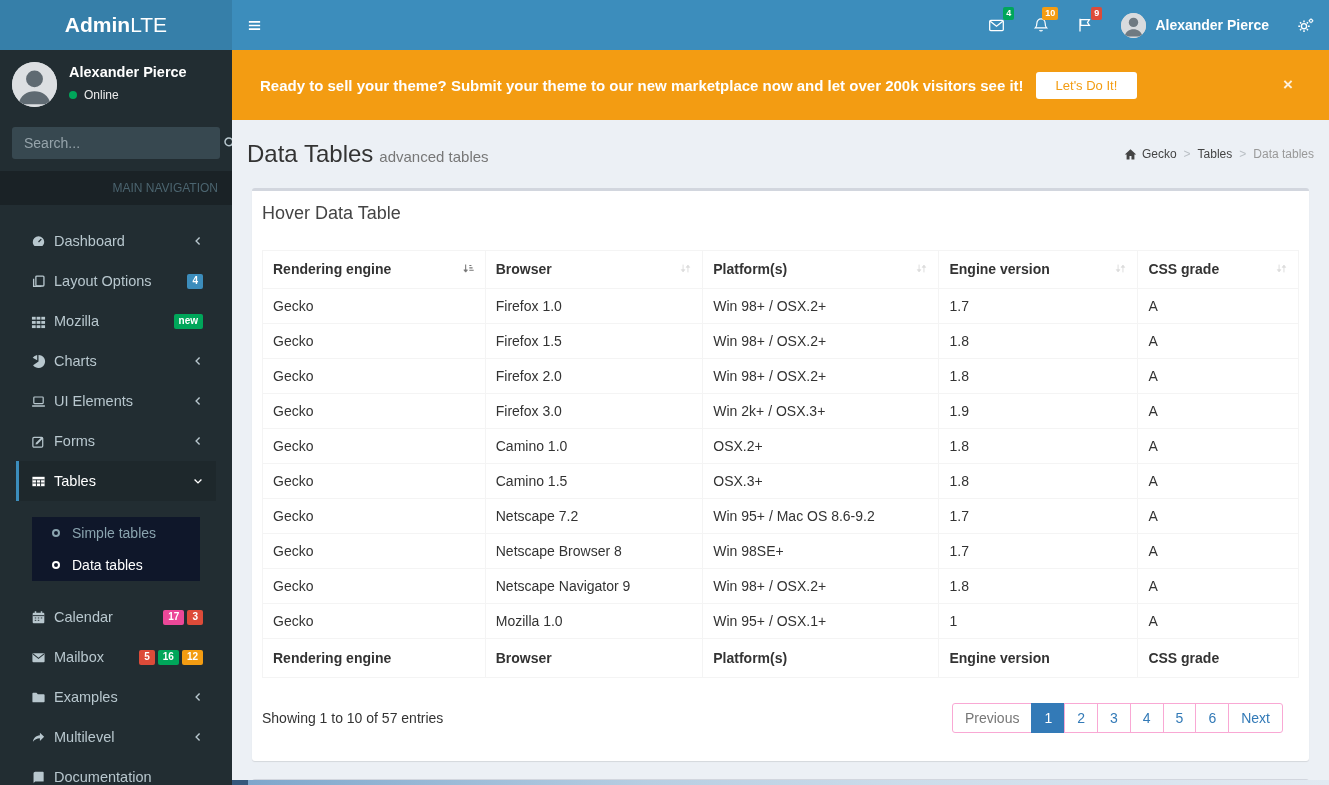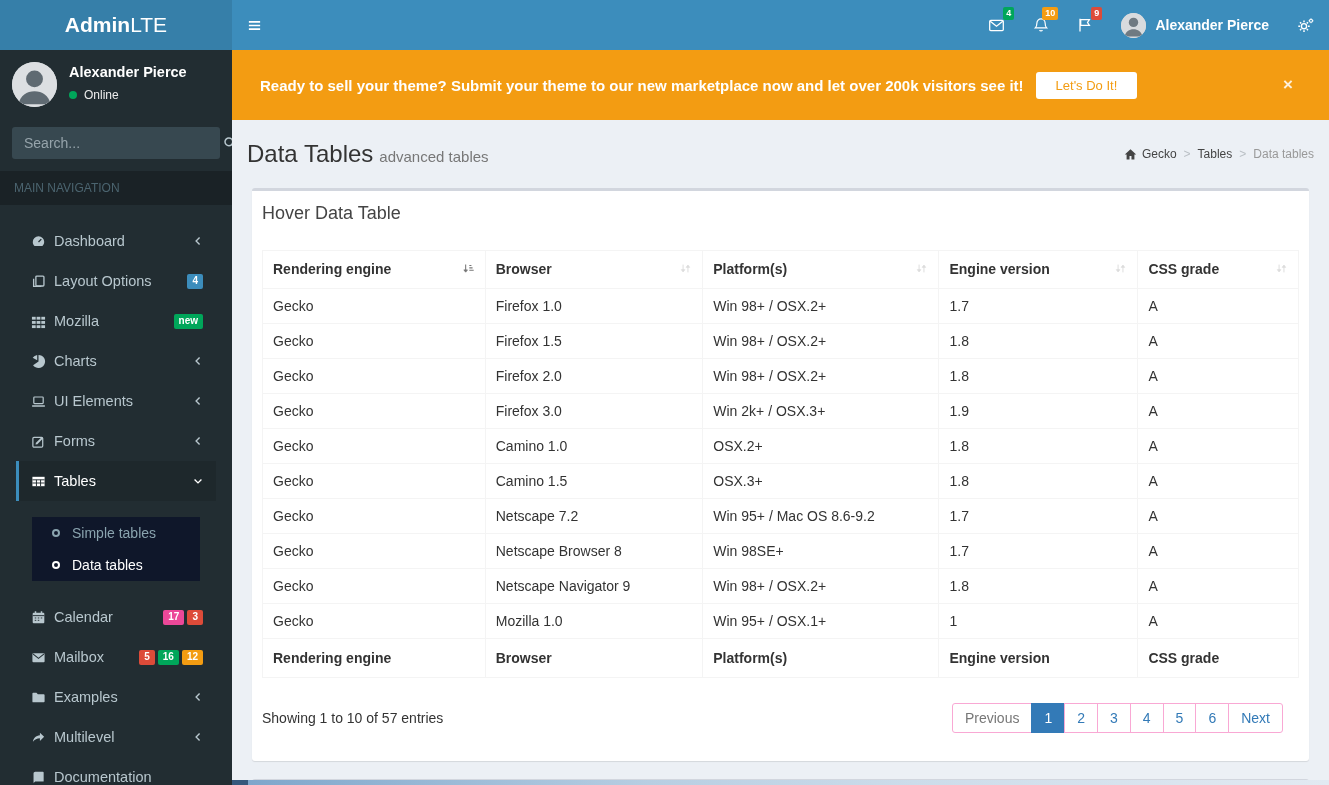--- a/index.html
+++ b/index.html
@@ -35,21 +35,21 @@
   .avatar-lg { width:45px; height:45px; border-radius:50%; overflow:hidden; background:#cfd4d8; flex:0 0 45px; }
   .up-info { margin-left:12px; padding-top:2px; }
   .up-name { color:#fff; font-weight:700; font-size:14.5px; margin-bottom:8px; }
   .up-status { font-size:12px; color:#ececec; display:flex; align-items:center; cursor:pointer; }
   .status-dot { width:8px; height:8px; border-radius:50%; background:#00a65a; display:inline-block; margin-right:7px; }
   .sidebar-search { margin:8px 12px 12px 12px; display:flex; background:#374850; border-radius:3px; }
   .sidebar-search input { flex:1; background:transparent; border:0; outline:none; color:#fff;
                           padding:8px 12px; font-size:14px; font-family:inherit; }
   .sidebar-search input::placeholder { color:#96a4ab; }
   .sidebar-search button { background:transparent; border:0; width:34px; color:#b8c7ce; cursor:pointer; display:flex; align-items:center; justify-content:center; }
-  .sidebar-header { background:#1a2226; color:#4b646f; font-size:12px; padding:10px 14px; }
+  .sidebar-header { background:#1a2226; color:#4b646f; font-size:12px; padding:10px 14px;text-align:right; }
   .sidebar-menu > li > a { display:flex; align-items:center; padding:12px 10px 12px 12px;
                            border-left:3px solid transparent; color:#b8c7ce; font-size:14.5px; cursor:pointer; }
   .sidebar-menu > li.active > a { background:#1e282c; border-left-color:#3c8dbc; color:#fff; }
   .mi-icon { width:23px; display:inline-flex; align-items:center; flex:0 0 23px; }
   .mi-label { flex:1; }
   .mi-right { display:flex; align-items:center; gap:3px; margin-right:3px; }
   .mi-badge { font-size:10px; font-weight:700; color:#fff; padding:2.5px 5px; border-radius:2px; line-height:1; }
   .chev { color:#b8c7ce; display:inline-flex; }
   .active .chev { color:#fff; }
   .submenu { background:#0f172a; }

